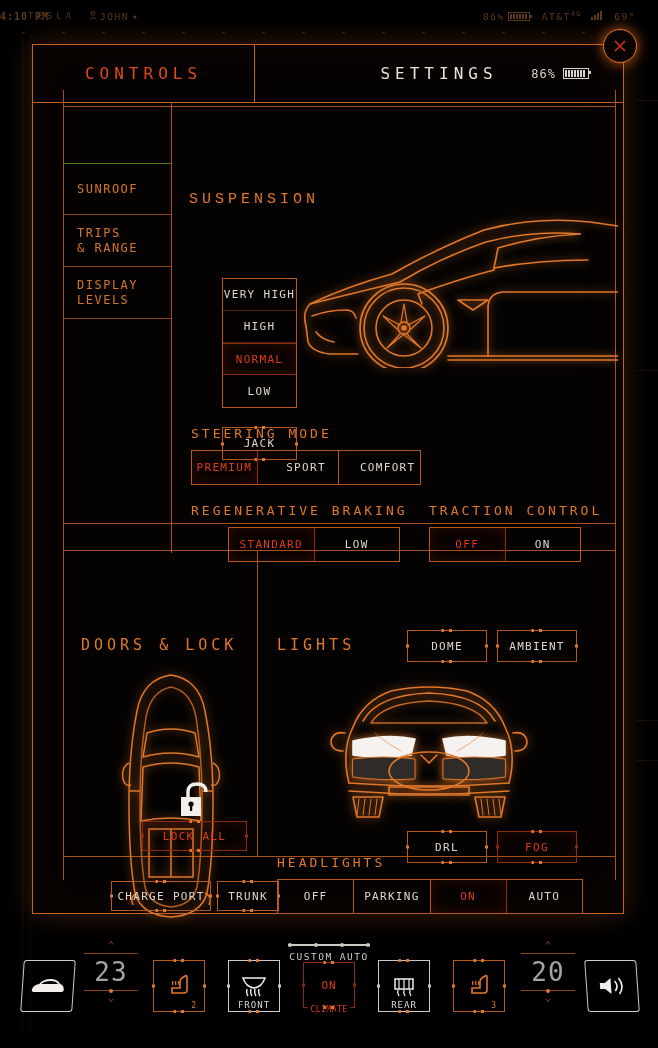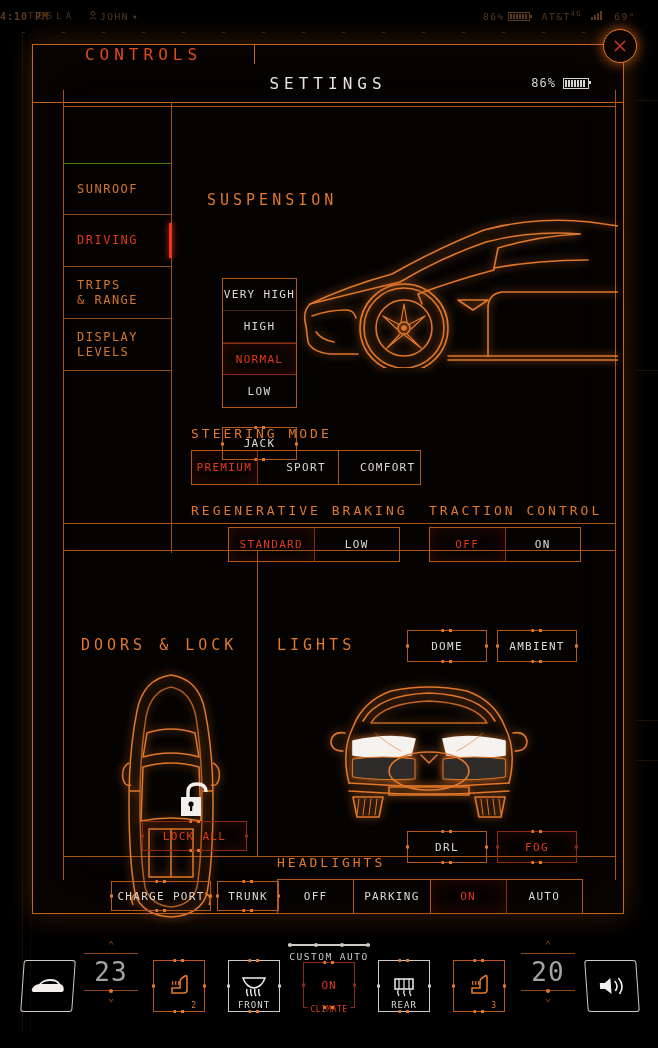--- a/index.html
+++ b/index.html
@@ -34,21 +34,21 @@
     background:repeating-linear-gradient(90deg,#3a2310 0 3px,transparent 3px 40px);}
 
   
   .panel {
     position: absolute; left: 32px; top: 44px; width: 592px; height: 870px;
     border: 1px solid #c4631e;
     background: #050302;
     box-shadow: 0 0 26px rgba(196,99,30,.30), inset 0 0 60px rgba(120,55,12,.06);
   }
   
-  .tabs { height: 58px; display: flex; border-bottom: 1px solid #c4631e; flex-direction: column; }
+  .tabs { height: 58px; display: flex; border-bottom: 1px solid #c4631e; }
   .tab {
     display: flex; align-items: center; justify-content: center;
     font-size: 16px; letter-spacing: 5px; color: #e8e3de;
   }
   .tab.controls { width: 222px; color: #e04a1c; border-right: 1px solid #c4631e; }
   .tab.settings { flex: 1; position: relative; }
   .tab-batt { position: absolute; right: 34px; display:flex; align-items:center; gap:4px;
     color:#d8d3ce; font-size:12px; letter-spacing:1px;}
   .tab-batt .batt-glyph{border-color:#d8d3ce;width:26px;height:11px;}
   .tab-batt .batt-glyph:after{background:#d8d3ce;}
@@ -232,34 +232,31 @@
     <div class="gl v" style="left:582px;top:45px;height:790px;"></div>
     <div class="gl v" style="left:138px;top:478px;height:30px;"></div>
   </div>
 
   <div class="content">
 
     <div class="sidebar">
       <div class="side-item">
         <span>SUNROOF</span>
       </div>
-      <div class="side-item active">
-        <span>DRIVING</span>
-      </div>
       <div class="side-item">
         <span>TRIPS</span>
         <span>&amp; RANGE</span>
       </div>
       <div class="side-item">
         <span>DISPLAY</span>
         <span>LEVELS</span>
       </div>
     </div>
 
-    <div class="sec-title" style="position:absolute;left:174px;top:88px;">SUSPENSION</div>
+    <div class="sec-title" style="position:absolute;left:156px;top:88px;font-family:Liberation Mono, monospace;">SUSPENSION</div>
 
     <svg class="glow" style="position:absolute;left:255px;top:105px;" width="330" height="160" viewBox="0 0 330 160">
       <g fill="none" stroke="#e0772a" stroke-width="1.6" stroke-linejoin="round" stroke-linecap="round">
         <path d="M18 118 Q14 104 22 96 Q60 78 104 66 Q150 40 196 22 Q248 8 302 14 L330 18"></path>
         <path d="M22 96 Q70 84 112 74 Q152 50 198 34 Q244 22 292 26"></path>
         <path d="M292 26 Q250 28 210 40 L206 60 Q250 52 300 52"></path>
         <path d="M206 60 L206 62 Q168 72 130 86 L134 96"></path>
         <path d="M18 118 L20 134 Q24 144 42 146 L70 146"></path>
         <path d="M160 148 L330 148"></path>
         <path d="M160 152 L330 152"></path>

